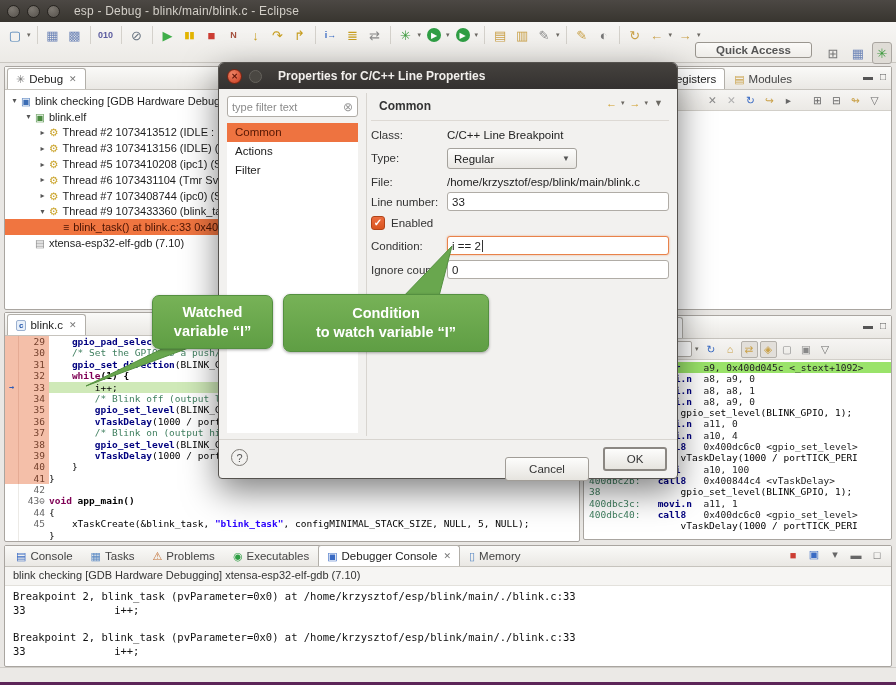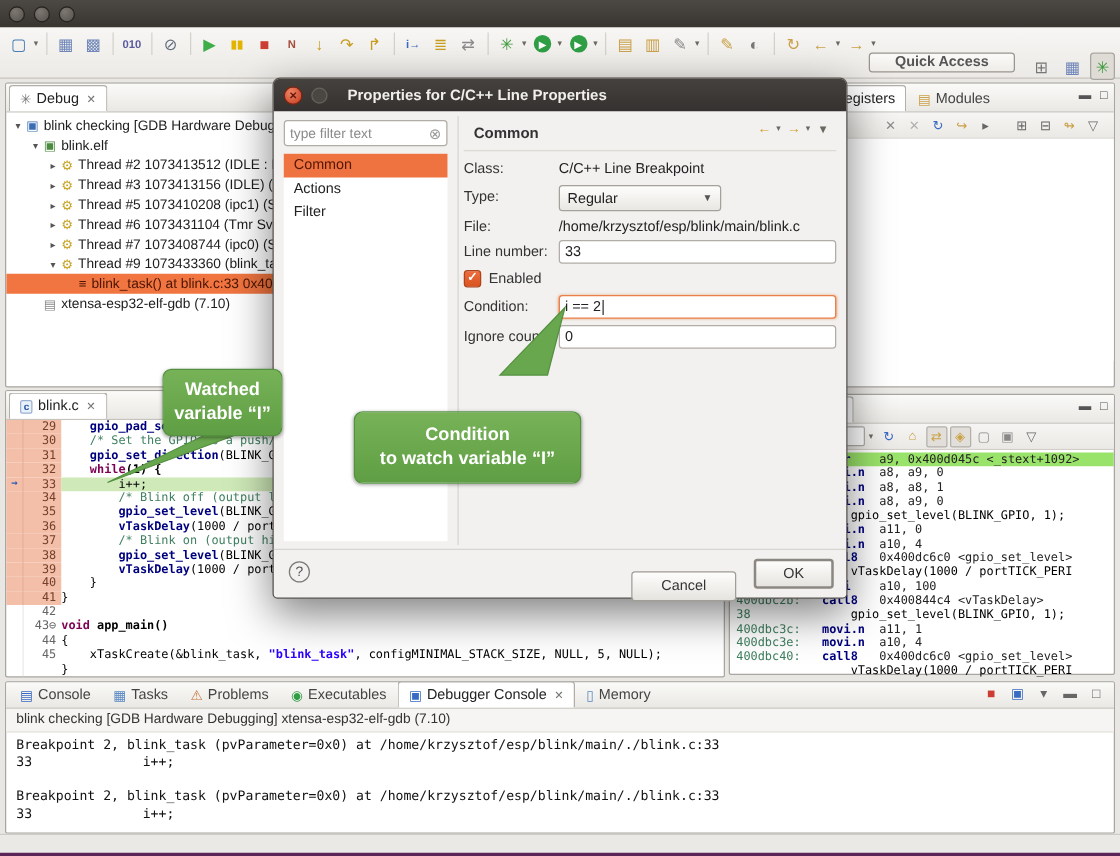--- a/index.html
+++ b/index.html
@@ -102,20 +102,21 @@
 </style>
 </head>
 <body>
 
 <div id="root">
 
   <div class="titlebar">
     <div class="winbtn"></div>
     <div class="winbtn"></div>
     <div class="winbtn"></div>
+    <div class="wintitle">esp - Debug - blink/main/blink.c - Eclipse</div>
   </div>
 
   <div class="toolbar">
     <div id="tb-icons">
         <span class="tool" style="color: rgb(74, 127, 181);">▢</span>
         <span class="drop">▾</span>
         <div class="tsep"></div>
         <span class="tool" style="color: rgb(111, 134, 184);">▦</span>
         <span class="tool" style="color: rgb(111, 134, 184);">▩</span>
         <div class="tsep"></div>
@@ -395,21 +396,20 @@
         <div class="drow"><span class="daddr">400dbc1f:   </span><span class="dmn">s32i.n  </span><span class="dops">a8, a9, 0</span></div>
         <div class="drow"><span class="dsrcn">35              </span><span class="dsrc">gpio_set_level(BLINK_GPIO, 1);</span></div>
         <div class="drow"><span class="daddr">400dbc21:   </span><span class="dmn">movi.n  </span><span class="dops">a11, 0</span></div>
         <div class="drow"><span class="daddr">400dbc23:   </span><span class="dmn">movi.n  </span><span class="dops">a10, 4</span></div>
         <div class="drow"><span class="daddr">400dbc25:   </span><span class="dmn">call8   </span><span class="dops">0x400dc6c0 &lt;gpio_set_level&gt;</span></div>
         <div class="drow"><span class="dsrcn">36              </span><span class="dsrc">vTaskDelay(1000 / portTICK_PERI</span></div>
         <div class="drow"><span class="daddr">400dbc28:   </span><span class="dmn">movi    </span><span class="dops">a10, 100</span></div>
         <div class="drow"><span class="daddr">400dbc2b:   </span><span class="dmn">call8   </span><span class="dops">0x400844c4 &lt;vTaskDelay&gt;</span></div>
         <div class="drow"><span class="dsrcn">38              </span><span class="dsrc">gpio_set_level(BLINK_GPIO, 1);</span></div>
         <div class="drow"><span class="daddr">400dbc3c:   </span><span class="dmn">movi.n  </span><span class="dops">a11, 1</span></div>
-        <div class="drow"><span class="daddr">400dbc3e:   </span><span class="dmn">movi.n  </span><span class="dops">a10, 4</span></div>
         <div class="drow"><span class="daddr">400dbc40:   </span><span class="dmn">call8   </span><span class="dops">0x400dc6c0 &lt;gpio_set_level&gt;</span></div>
         <div class="drow"><span class="dsrcn">                </span><span class="dsrc">vTaskDelay(1000 / portTICK_PERI</span></div>
       </div>
   </div>
 
   <div class="panel" style="left:4px;top:545px;width:888px;height:122px;">
     <div class="tabbar" style="height:20px;">
       <span id="console-tabs" style="display:flex;align-items:flex-end;">
           <div class="tab">
             <span class="ticon" style="color: rgb(58, 107, 196);">▤</span>
@@ -514,22 +514,22 @@
     <div class="dlg-help">?</div>
     <div class="dlg-btn btn-cancel">Cancel</div>
     <div class="dlg-btn btn-ok">OK</div>
   </div>
 
   <svg id="tails">
     <polygon points="170,345 210,340 86,386" fill="#69a74e" stroke="#549040" stroke-width="1"></polygon>
     <polygon points="400,300 438,300 452,246" fill="#69a74e" stroke="#549040" stroke-width="1"></polygon>
   </svg>
 
-  <div class="callout" style="left:130px;top:295px;width:96px;height:54px;">
+  <div class="callout" style="left:152px;top:295px;width:121px;height:54px;">
     <div>Watched</div>
     <div>variable “I”</div>
   </div>
-  <div class="callout" style="left:283px;top:294px;width:182px;height:58px;margin-top:35px;">
+  <div class="callout" style="left:283px;top:294px;width:206px;height:58px;">
     <div>Condition</div>
     <div>to watch variable “I”</div>
   </div>
 
 </div>
 
 </body></html>

